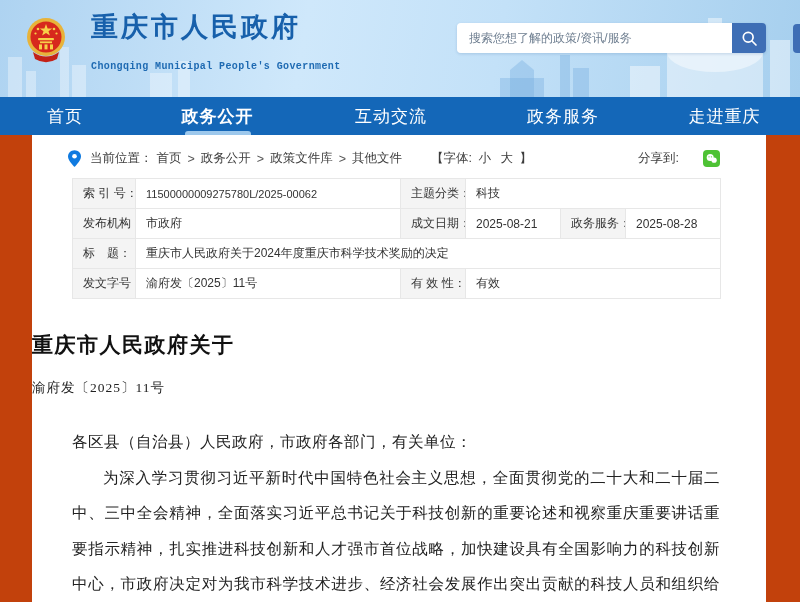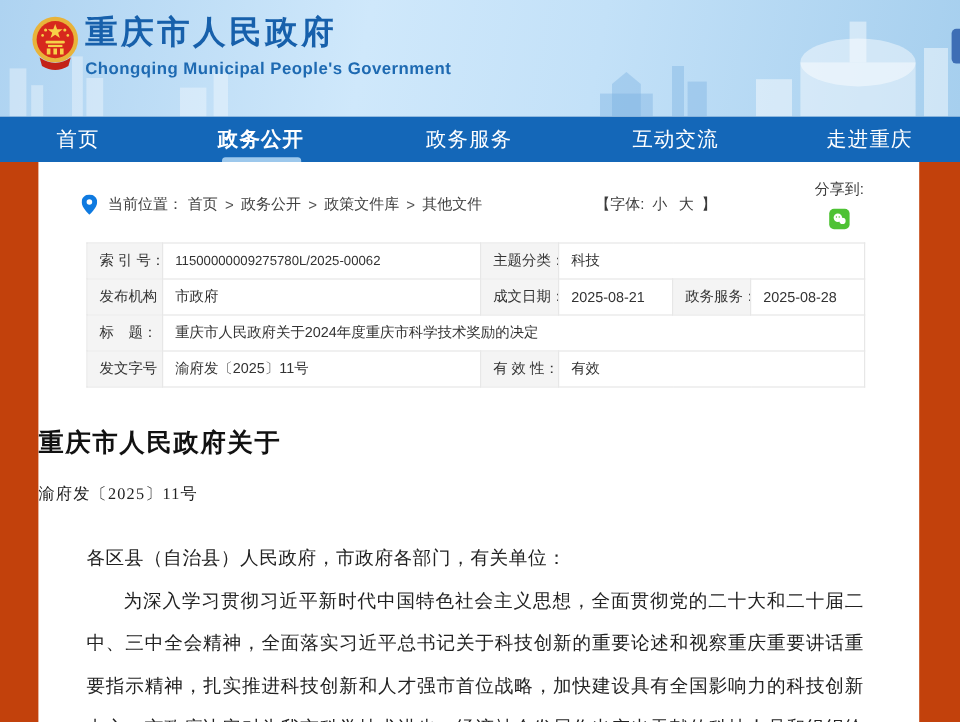--- a/index.html
+++ b/index.html
@@ -14,24 +14,24 @@
   .header {
     position: relative;
     height: 97px;
     background: linear-gradient(100deg, #aed3f1 0%, #cfe8fb 38%, #c3e1f8 62%, #a6cfee 100%);
     overflow: hidden;
   }
   .skyline { position: absolute; bottom: 0; pointer-events: none; }
   .skyline.left { left: 0; }
   .skyline.right { right: 0; }
 
-  .logo { position: absolute; left: 26px; top: 9px; display: flex; align-items: center; gap: 5px; cursor: pointer; }
+  .logo { position: absolute; left: 26px; top: 9px; display: flex; align-items: center; gap: 25px; cursor: pointer; font-family: Liberation Mono, monospace; }
   .emblem { width: 40px; height: 50px; flex: 0 0 auto; }
   .site-cn { font-size: 27px; font-weight: bold; color: #1760ab; letter-spacing: 3px; }
-  .site-en { margin-top: 4px; font-size: 14px; font-weight: bold; color: #1e6ab2; letter-spacing: 0.4px; }
+  .site-en { margin-top: 16px; font-size: 10px; font-weight: bold; color: #1e6ab2; letter-spacing: 0.4px; }
 
   .search { position: absolute; left: 457px; top: 23px; width: 309px; height: 30px; display: flex; border-radius: 4px; overflow: hidden; box-shadow: 0 1px 3px rgba(30,80,140,0.18); }
   .search input { flex: 1; border: 0; outline: 0; padding: 0 12px; font-size: 12px; color: #333; background: #fff; }
   .search input::placeholder { color: #6e7e90; }
   .search button { width: 34px; border: 0; background: #3e6eb5; cursor: pointer; display: flex; align-items: center; justify-content: center; }
 
   .corner-frag { position: absolute; right: 0; top: 24px; width: 7px; height: 29px; background: #3e6eb5; border-radius: 4px 0 0 4px; }
 
   
   .nav { display: grid; grid-template-columns: 130px 175px 172px 172px 151px; height: 38px; background: #1467b8; }
@@ -42,21 +42,21 @@
   
   .page { height: 502px; padding-left: 32px; background: #c2410c; }
   .card { width: 734px; height: 100%; background: #fff; padding-top: 13px; overflow: hidden; }
 
   .crumb-row { display: flex; align-items: center; padding: 2px 46px 11px 36px; font-size: 12.5px; color: #404040; }
   .pin { width: 13px; height: 17px; margin-right: 9px; flex: 0 0 auto; }
   .crumb-link { margin: 0 4px; cursor: pointer; }
   .crumb-sep { margin: 0 2px; color: #555; }
   .font-ctl { margin-left: auto; color: #3c3c3c; white-space: nowrap; }
   .font-ctl .sz { cursor: pointer; margin: 0 3px; }
-  .share { margin-left: 82px; display: flex; align-items: center; gap: 7px; color: #3c3c3c; flex-direction: column; }
+  .share { margin-left: 106px; display: flex; align-items: center; gap: 24px; color: #3c3c3c; }
   .wechat-btn { width: 17px; height: 17px; background: #4ec234; border-radius: 4px; display: flex; align-items: center; justify-content: center; cursor: pointer; }
 
   
   table.meta { border-collapse: collapse; margin-left: 40px; width: 648px; table-layout: fixed; font-size: 12px; color: #333; }
   .meta td { border: 1px solid #e7e7e7; height: 30px; padding: 0 10px; white-space: nowrap; overflow: hidden; }
   .meta td.lab { background: #f4f4f4; }
   .meta td.code { font-size: 11px; }
 
   
   .doc-head { text-align: left; margin-top: 32px; font-family: "Liberation Serif", "DejaVu Serif", serif; color: #111; }
@@ -114,32 +114,41 @@
         <rect x="24" y="28.4" width="3" height="5"></rect>
       </g>
       <path d="M7,36 Q20,45 33,36 L31,43 Q20,49.5 9,43 Z" fill="#c32218"></path>
     </svg>
     <div>
       <div class="site-cn">重庆市人民政府</div>
       <div class="site-en">Chongqing Municipal People's Government</div>
     </div>
   </div>
 
+  <div class="search">
+    <input type="text" placeholder="搜索您想了解的政策/资讯/服务" style="">
+    <button>
+      <svg width="17" height="17" viewBox="0 0 17 17">
+        <circle cx="7.2" cy="7.2" r="4.9" fill="none" stroke="#fff" stroke-width="1.7"></circle>
+        <line x1="11" y1="11" x2="15" y2="15" stroke="#fff" stroke-width="1.7" stroke-linecap="round"></line>
+      </svg>
+    </button>
+  </div>
 
   <div class="corner-frag"></div>
 </div>
 
 <div class="nav">
   <div class="nav-item">首页</div>
   <div class="nav-item active">
     <span>政务公开</span>
     <span class="tab-underline"></span>
   </div>
+  <div class="nav-item">互动交流</div>
   <div class="nav-item">政务服务</div>
-  <div class="nav-item">互动交流</div>
   <div class="nav-item">走进重庆</div>
 </div>
 
 <div class="page">
   <div class="card">
 
     <div class="crumb-row">
       <svg class="pin" viewBox="0 0 14 18">
         <path d="M7 0C3.1 0 0 3 0 6.8 0 11.5 7 18 7 18s7-6.5 7-11.2C14 3 10.9 0 7 0z" fill="#0f7ae0"></path>
         <circle cx="7" cy="6.6" r="2.5" fill="#fff"></circle>

